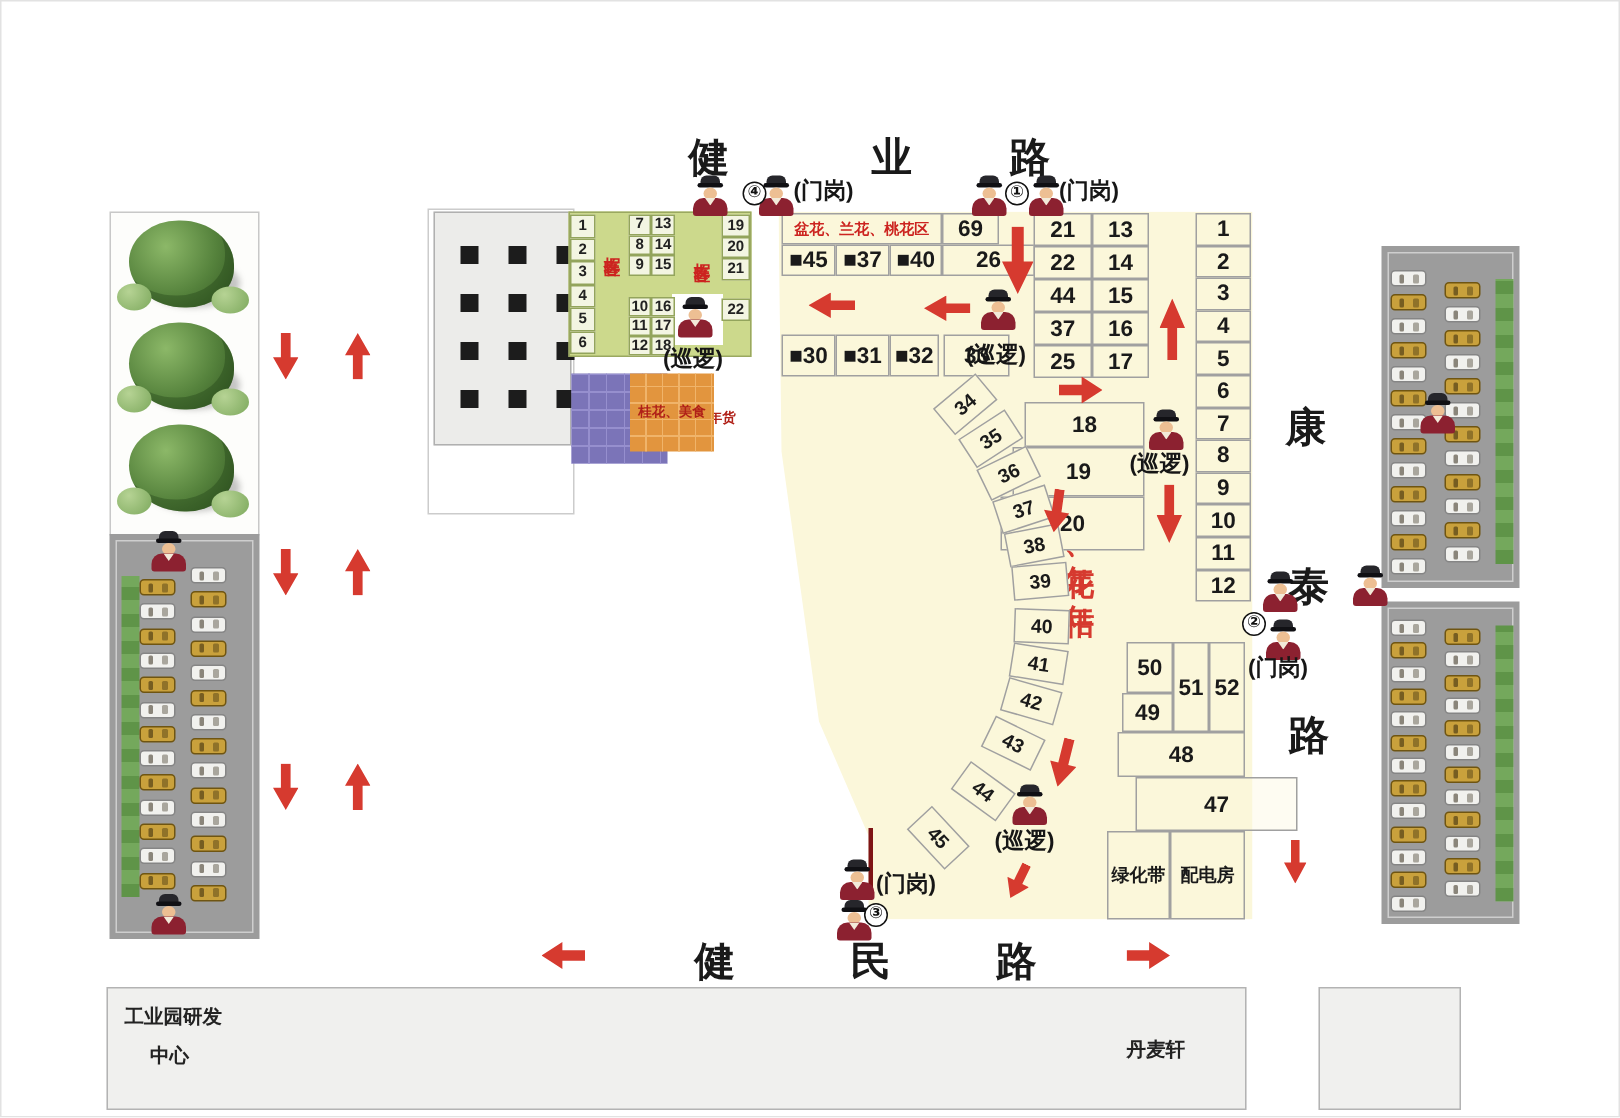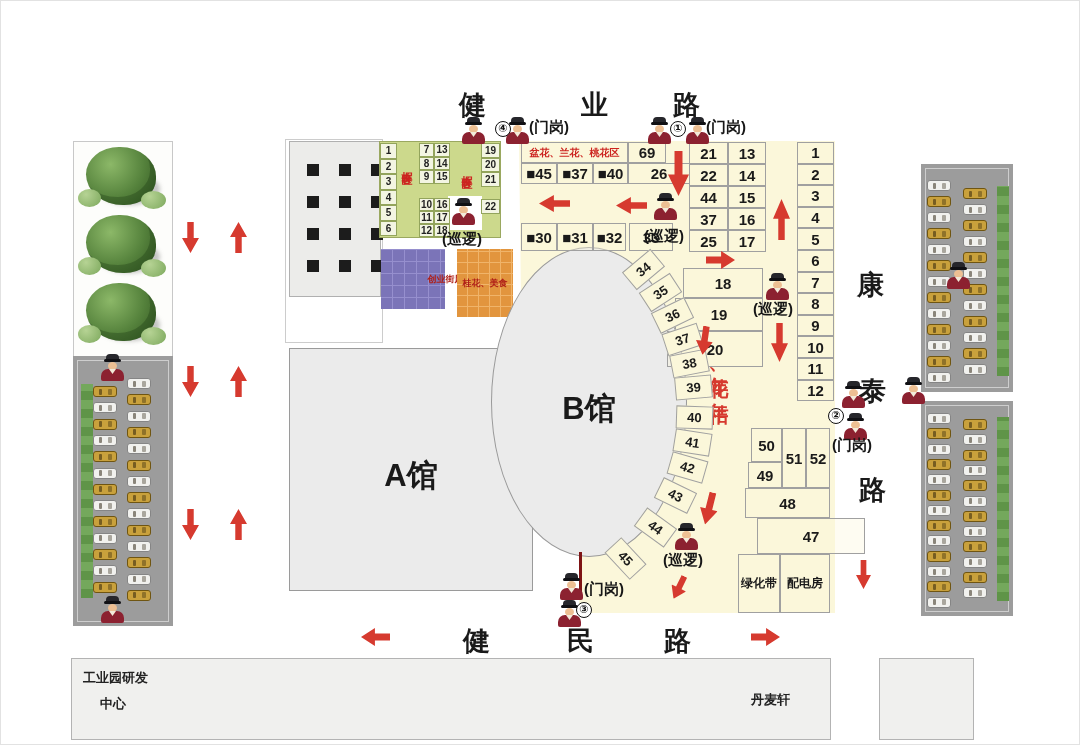--- a/index.html
+++ b/index.html
@@ -219,33 +219,27 @@
     </div>
 
   <div class="greenzone" style="left:378px;top:140px;width:122px;height:97px"></div>
   <span class="hc-label vtext" style="left:398px;top:161px">挥春区</span>
   <span class="hc-label vtext" style="left:458px;top:165px">挥春区</span>
   <div class="whitebox" style="left:447px;top:195px;width:34px;height:34px"></div>
 
   <div class="purple" style="left:380px;top:248px;width:64px;height:60px">
     <span class="boxlabel">创业街风味年货</span>
   </div>
-  <div class="orange" style="left:456px;top:248px;width:56px;height:68px">
+  <div class="orange" style="left:419px;top:248px;width:56px;height:52px">
     <span class="boxlabel">桂花、美食</span>
   </div>
 
   <div class="yellow" style="left:490px;top:140px;width:345px;height:472px;
        clip-path:polygon(28px 0px,344px 0px,344px 472px,88px 472px,88px 416px,55px 340px,30px 160px)"></div>
 
-  <div class="hall" style="left:288px;top:347px;width:244px;height:243px">
-    <span class="hall-label" style="top:106px">A馆</span>
-  </div>
-  <div class="hall" style="left:490px;top:246px;width:196px;height:310px;border-radius:50%">
-    <span class="hall-label" style="top:140px">B馆</span>
-  </div>
 
   <span class="nianhua vtext" style="left:705px;top:360px">年花、年桔</span>
 
   <div class="barrier" style="left:578px;top:551px;width:3px;height:47px"></div>
 
   <div class="bigbox" style="left:70px;top:657px;width:760px;height:82px"></div>
   <div class="bigbox" style="left:878px;top:657px;width:95px;height:82px"></div>
   <span class="bboxlabel" style="left:82px;top:668px">工业园研发</span>
   <span class="bboxlabel" style="left:99px;top:694px">中心</span>
   <span class="bboxlabel" style="left:750px;top:690px">丹麦轩</span>

